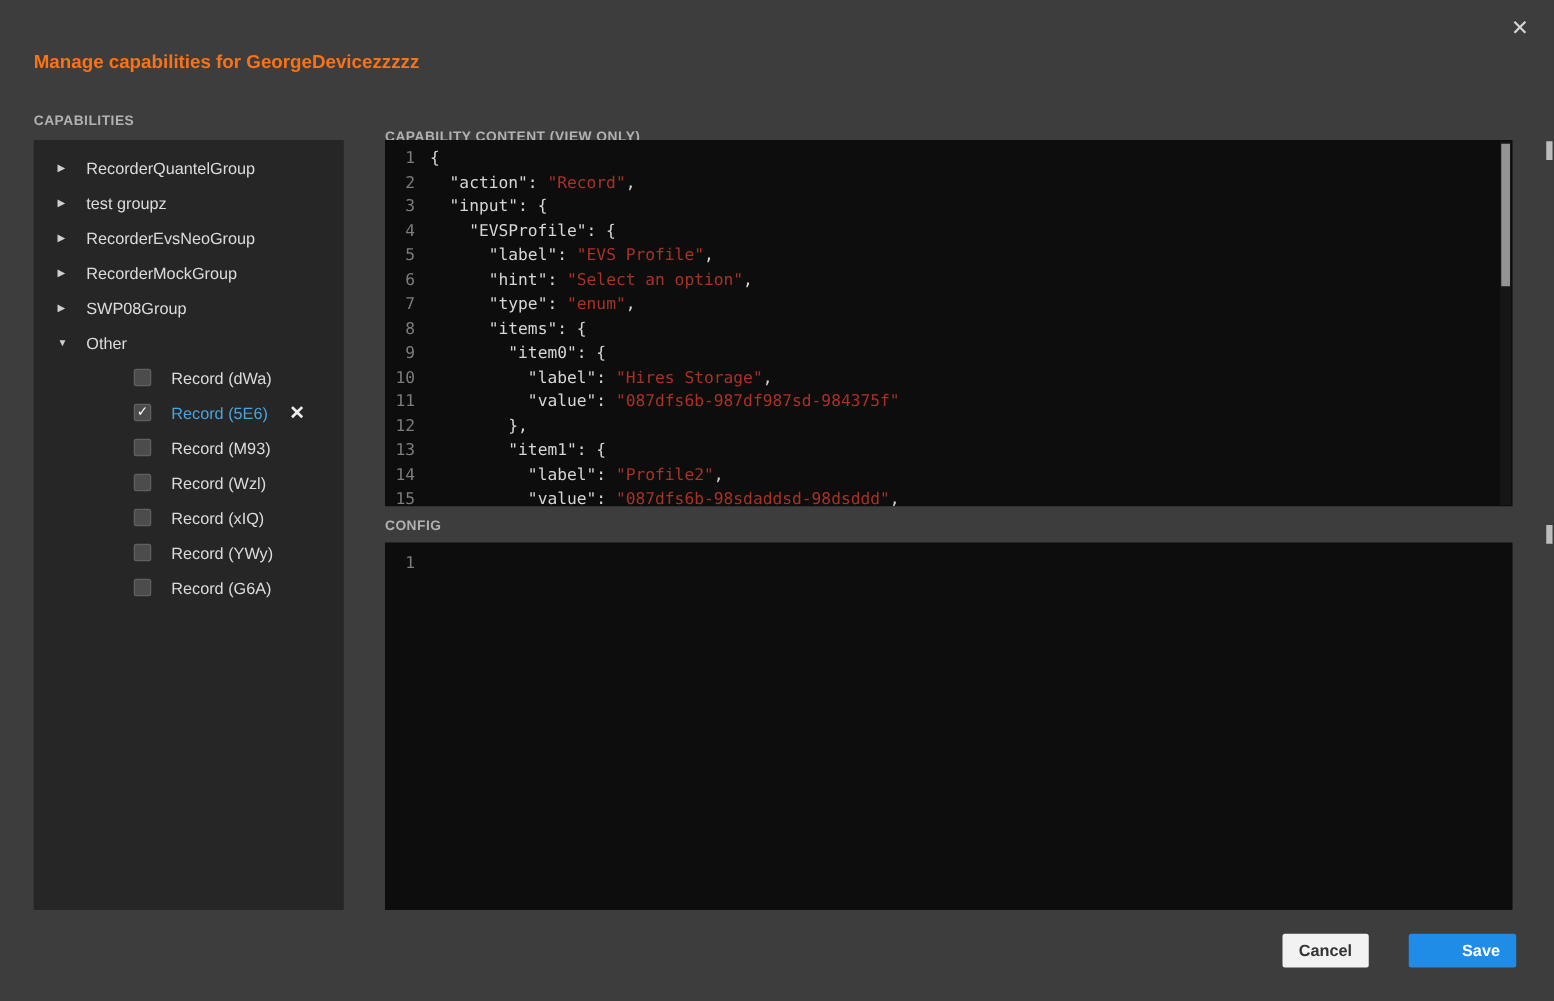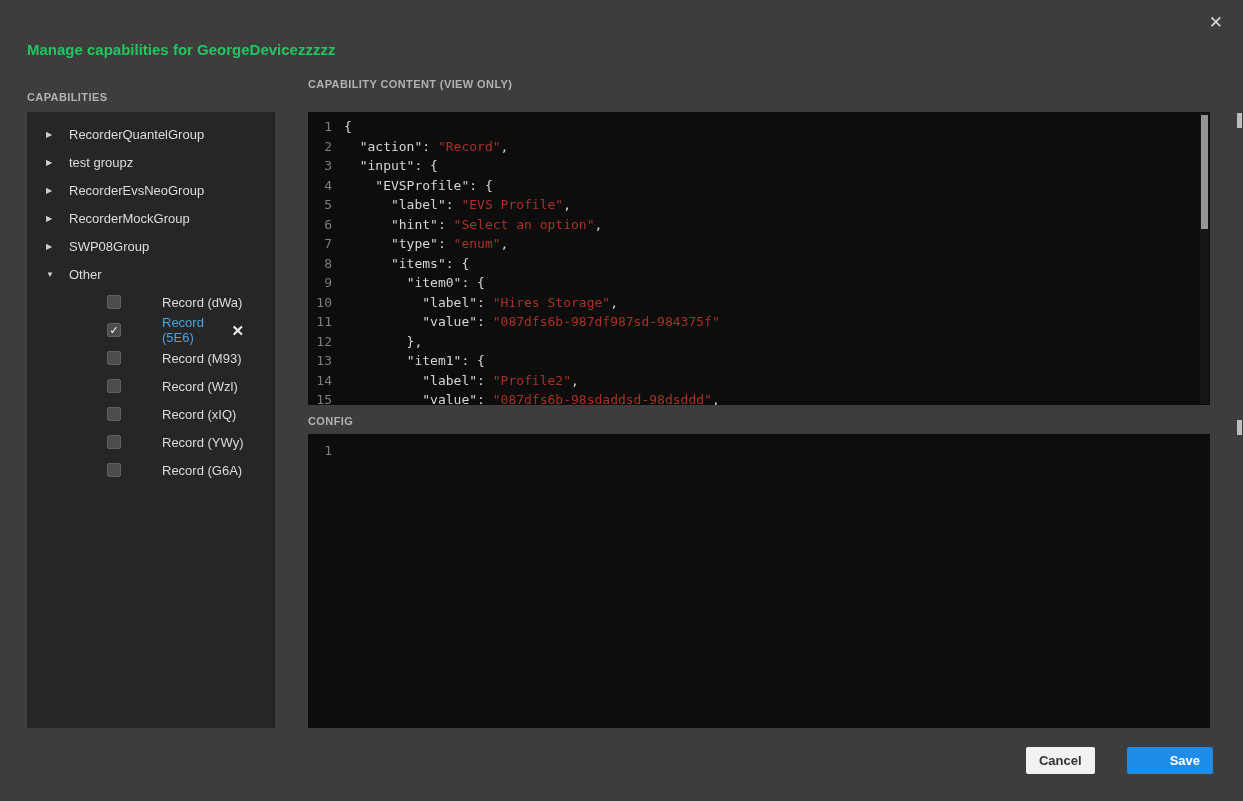--- a/index.html
+++ b/index.html
@@ -7,34 +7,34 @@
   body {
     width: 1243px; height: 801px;
     background: #3d3d3d;
     font-family: "Liberation Sans", sans-serif;
     position: relative;
     overflow: hidden;
     color: #e0e0e0;
   }
   .modal-title {
     position: absolute; top: 41px; left: 27px;
-    font-size: 15px; font-weight: bold; color: #22c55e;
+    font-size: 15px; font-weight: bold; color: #f97316;
   }
   .close-btn {
     position: absolute; top: 14px; right: 20px;
     font-size: 17px; color: #d6d6d6; cursor: pointer;
     line-height: 1;
   }
   .section-label {
     position: absolute;
     font-size: 11px; font-weight: bold; color: #b2b2b2;
     letter-spacing: .4px;
   }
   #cap-label { top: 91px; left: 27px; }
-  #content-label { top: 78px; left: 308px; }
+  #content-label { top: 104px; left: 308px; }
   #config-label { top: 415px; left: 308px; }
 
   .left-panel {
     position: absolute; top: 112px; left: 27px;
     width: 248px; height: 616px;
     background: #262626;
     padding-top: 8px;
     overflow: hidden;
   }
   .tree-row { display: flex; align-items: center; height: 28px; font-size: 13px; color: #dcdcdc; cursor: pointer; }
@@ -42,21 +42,21 @@
   .tree-row.group .arrow { font-size: 8px; color: #cfcfcf; width: 14px; flex: 0 0 14px; }
   .tree-row.group .glabel { padding-left: 9px; }
   .tree-row.child { padding-left: 81px; position: relative; }
   .checkbox {
     position: absolute; left: 80px; top: 7px;
     width: 14px; height: 14px;
     background: #4c4c4c; border: 1px solid #606060; border-radius: 2px;
     display: flex; align-items: center; justify-content: center;
     font-size: 11px; color: #ffffff; line-height: 1;
   }
-  .tree-row.child .clabel { padding-left: 29px; margin-left: 25px; }
+  .tree-row.child .clabel { padding-left: 29px; }
   .tree-row.child.selected .clabel { color: var(--selected-item, #4aa3df); }
   .remove {
     margin-left: auto; margin-right: 31px;
     color: #ececec; font-size: 15px; font-weight: bold; cursor: pointer; line-height: 1;
   }
 
   .editor {
     position: absolute; left: 308px;
     width: 902px;
     background: #0d0d0d;

